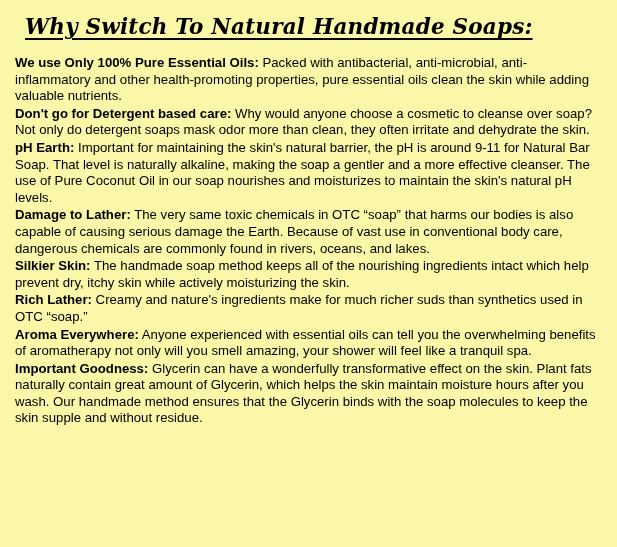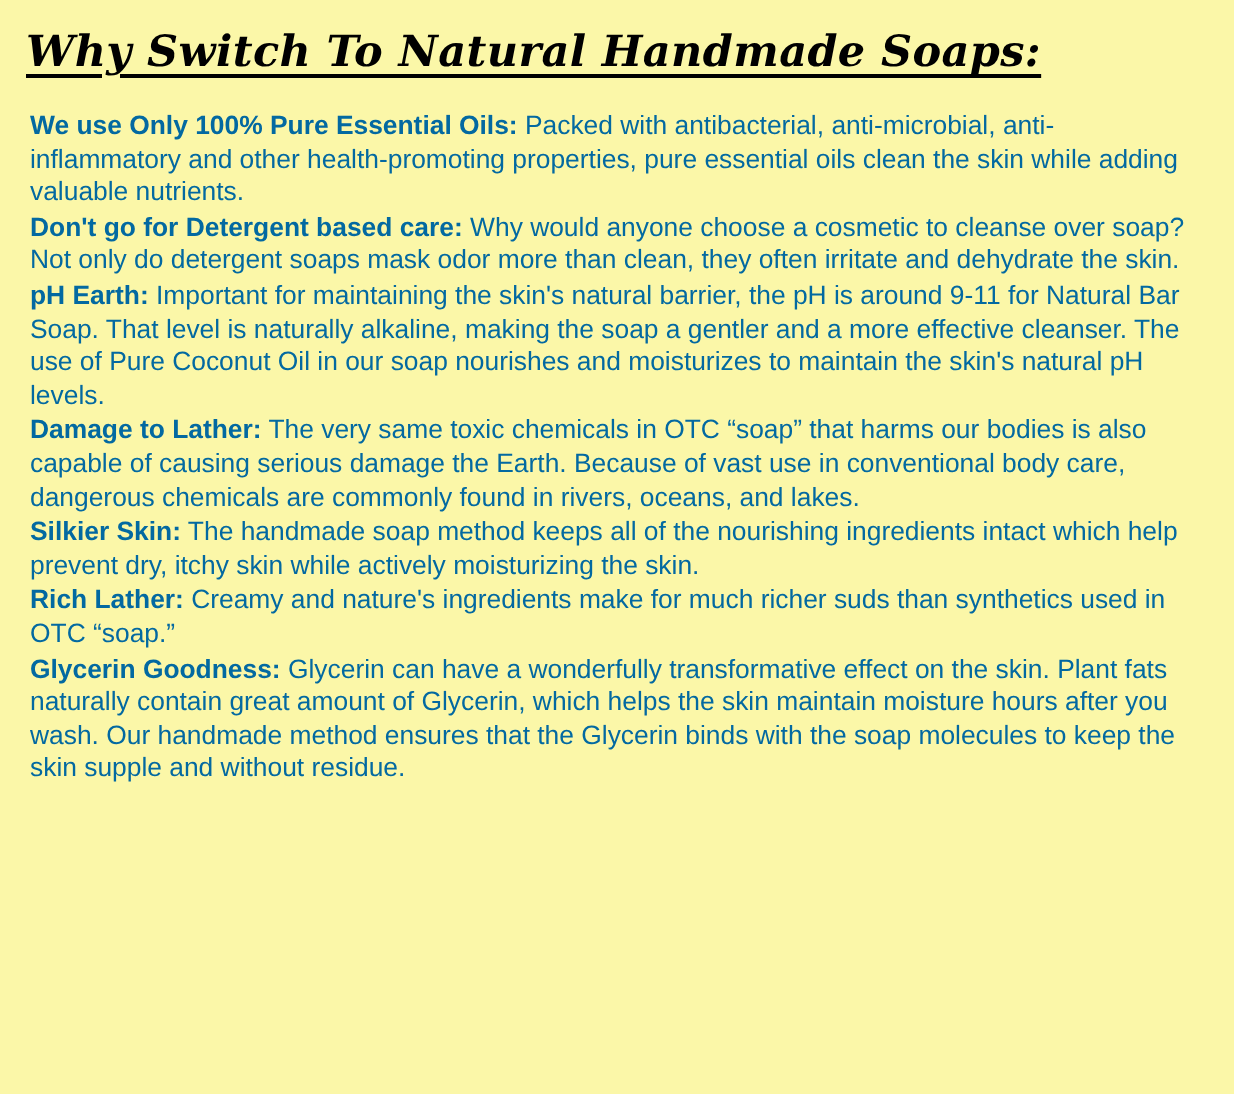--- a/index.html
+++ b/index.html
@@ -22,28 +22,28 @@
     background: #fbf7a8;
   }
   .title {
     font-family: "DejaVu Serif", serif;
     font-weight: bold;
     font-style: italic;
     font-size: 21.5px;
     letter-spacing: 0.2px;
     text-decoration: underline;
     text-underline-offset: 4px;
-    margin: 4px 0 16px 0;
+    margin: 4px 0 16px 12px;
     color: #000;
     white-space: nowrap;
   }
   .body-block {
     font-size: 13.2px;
     line-height: 16.6px;
-    color: #0369a1;
+    color: #000000;
     padding: 0 2px 0 2px;
   }
   .para {
     margin: 0 0 1px 0;
     text-align: left;
   }
   .lead {
     font-weight: bold;
   }
 </style>
@@ -61,17 +61,18 @@
     <p class="para"><span class="lead">Don't go for Detergent based care:</span><span> Why would anyone choose a cosmetic to cleanse over soap? Not only do detergent soaps mask odor more than clean, they often irritate and dehydrate the skin.</span></p>
 
     <p class="para"><span class="lead">pH Earth:</span><span> Important for maintaining the skin's natural barrier, the pH is around 9-11 for Natural Bar Soap.  That level is naturally alkaline, making the soap a gentler and a more effective cleanser. The use of Pure Coconut Oil in our soap nourishes and moisturizes to maintain the skin's natural pH levels.</span></p>
 
     <p class="para"><span class="lead">Damage to Lather:</span><span> The very same toxic chemicals in OTC “soap” that harms our bodies is also capable of causing serious damage the Earth. Because of vast use in conventional body care, dangerous chemicals are commonly found in rivers, oceans, and lakes.</span></p>
 
     <p class="para"><span class="lead">Silkier Skin:</span><span> The handmade soap method keeps all of the nourishing ingredients intact which help prevent dry, itchy skin while actively moisturizing the skin.</span></p>
 
     <p class="para"><span class="lead">Rich Lather:</span><span> Creamy and nature's ingredients make for much richer suds than synthetics used in OTC “soap.”</span></p>
 
+    <p class="para"><span class="lead">Aroma Everywhere:</span><span> Anyone experienced with essential oils can tell you the overwhelming benefits of aromatherapy not only will you smell amazing, your shower will feel like a tranquil spa.</span></p>
 
-    <p class="para"><span class="lead">Glycerin Goodness:</span><span> Glycerin can have a wonderfully transformative effect on the skin. Plant fats naturally contain great amount of Glycerin, which helps the skin maintain moisture hours after you wash. Our handmade method ensures that the Glycerin binds with the soap molecules to keep the skin supple and without residue.</span></p>
+    <p class="para"><span class="lead">Important Goodness:</span><span> Glycerin can have a wonderfully transformative effect on the skin. Plant fats naturally contain great amount of Glycerin, which helps the skin maintain moisture hours after you wash. Our handmade method ensures that the Glycerin binds with the soap molecules to keep the skin supple and without residue.</span></p>
 
   </div>
 </div>
 
 </body></html>

